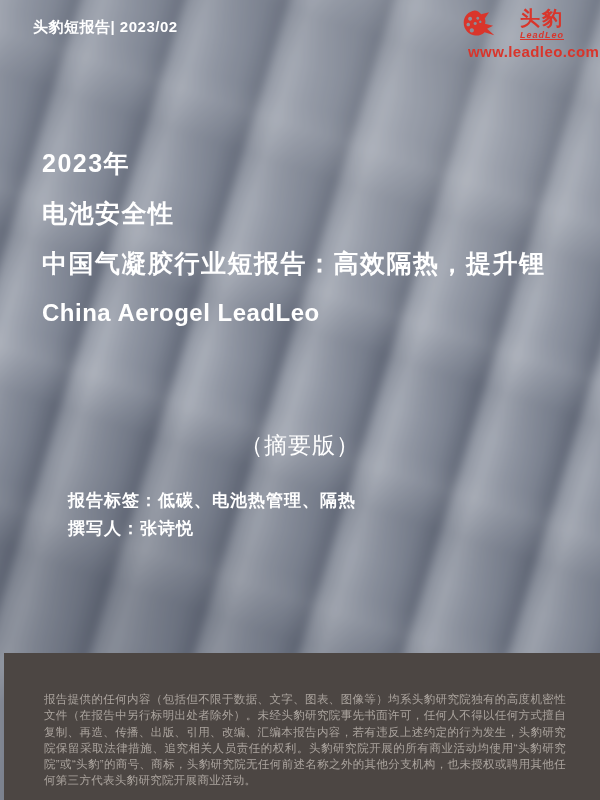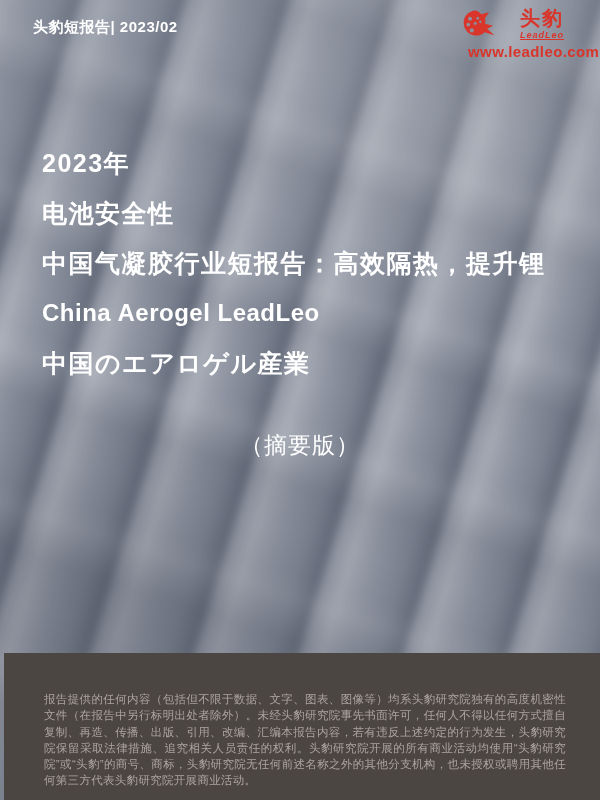--- a/index.html
+++ b/index.html
@@ -105,23 +105,26 @@
       </div>
     </div>
     <div class="logo-url">www.leadleo.com</div>
   </div>
 
   <div class="title-block">
     <div class="t-line">2023年</div>
     <div class="t-line">电池安全性</div>
     <div class="t-line">中国气凝胶行业短报告：高效隔热，提升锂</div>
     <div class="t-line en">China Aerogel LeadLeo</div>
-    <div class="t-line">中国のエアロゲル産業</div>
   </div>
 
   <div class="edition">（摘要版）</div>
 
+  <div class="meta">
+    <div>报告标签：低碳、电池热管理、隔热</div>
+    <div>撰写人：张诗悦</div>
+  </div>
 
   <div class="footer">
     <p>报告提供的任何内容（包括但不限于数据、文字、图表、图像等）均系头豹研究院独有的高度机密性文件（在报告中另行标明出处者除外）。未经头豹研究院事先书面许可，任何人不得以任何方式擅自复制、再造、传播、出版、引用、改编、汇编本报告内容，若有违反上述约定的行为发生，头豹研究院保留采取法律措施、追究相关人员责任的权利。头豹研究院开展的所有商业活动均使用“头豹研究院”或“头豹”的商号、商标，头豹研究院无任何前述名称之外的其他分支机构，也未授权或聘用其他任何第三方代表头豹研究院开展商业活动。</p>
   </div>
 
 </div>
 
 </body></html>

